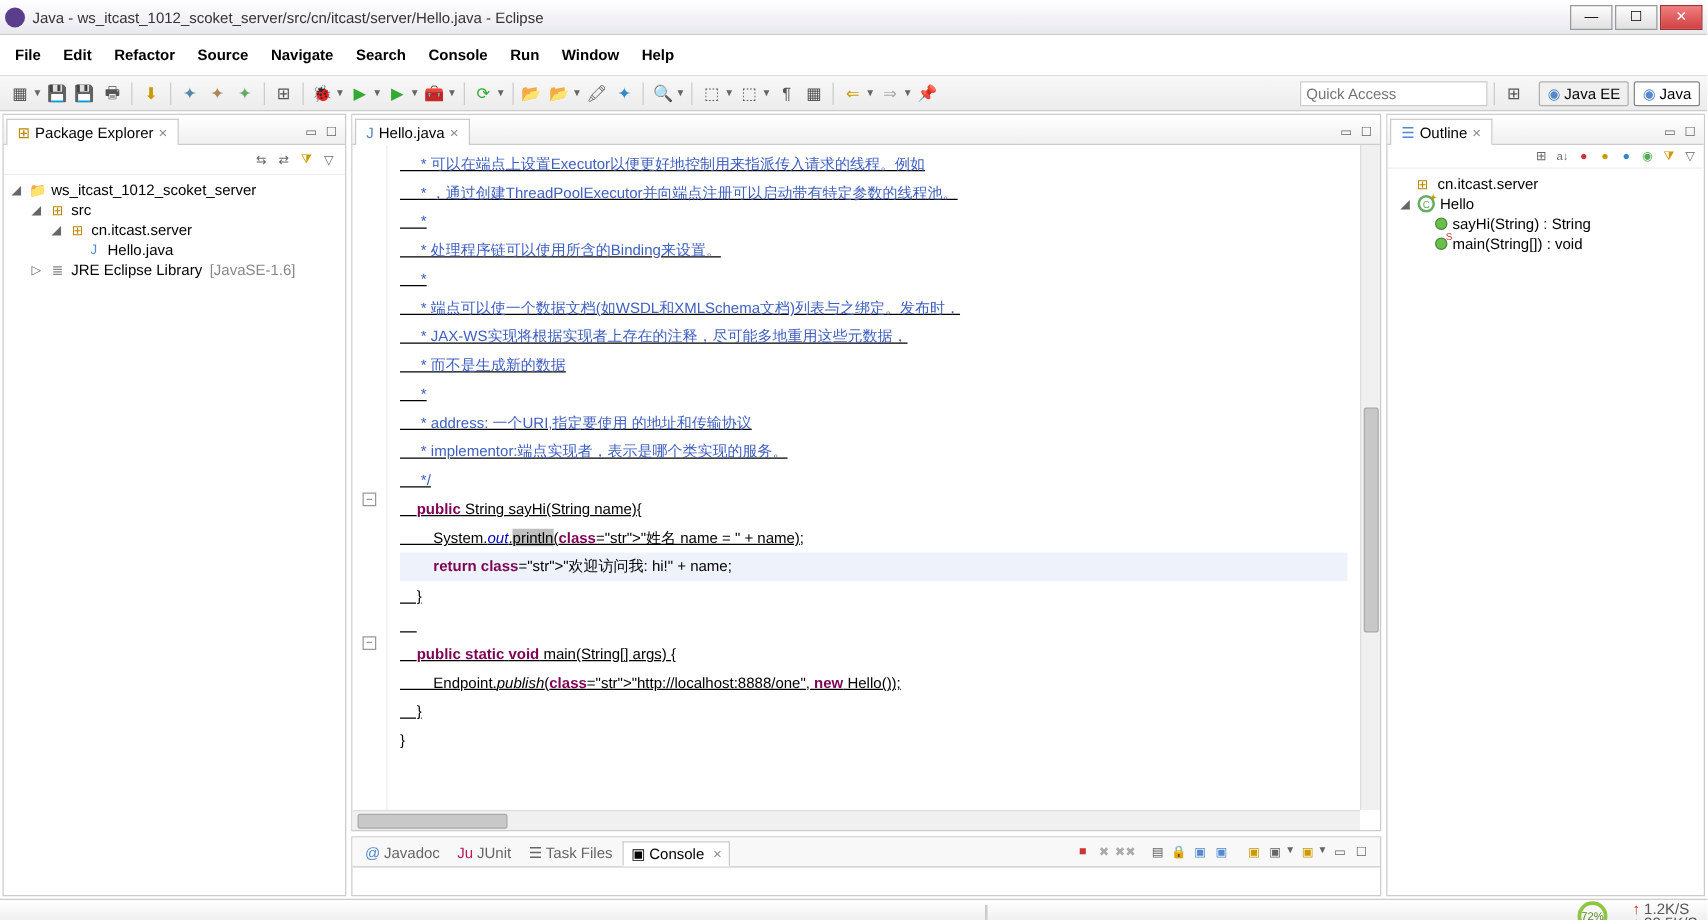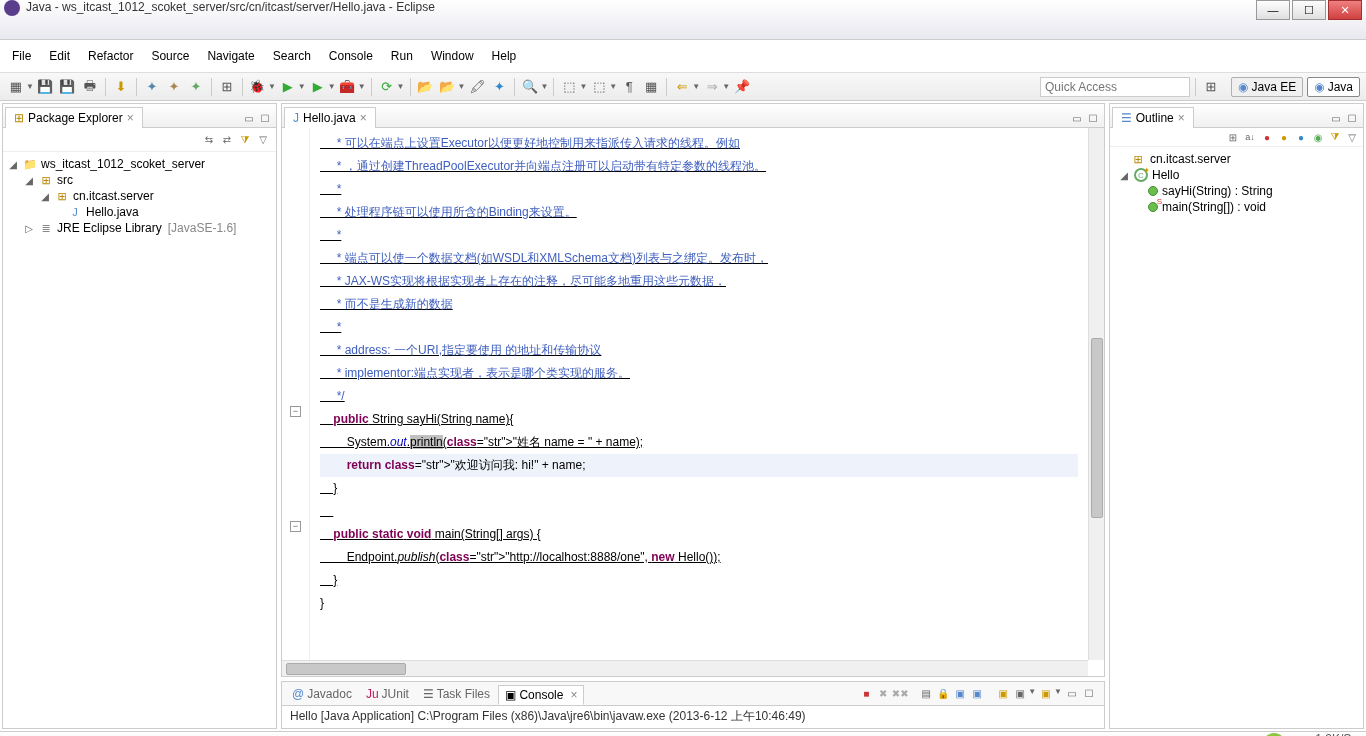--- a/index.html
+++ b/index.html
@@ -1,23 +1,23 @@
 <!DOCTYPE html>
 <html><head>
 <meta charset="utf-8">
 <style>
 * { margin:0; padding:0; box-sizing:border-box; font-family:"Segoe UI",Tahoma,sans-serif; font-size:12px; }
 body { background:#fff; overflow:hidden; }
-.titlebar { height:40px; background:linear-gradient(#fff,#e8e8f0); display:flex; align-items:flex-start; padding:0 4px; border-bottom:1px solid #ccc; }
+.titlebar { height:28px; background:linear-gradient(#fff,#e8e8f0); display:flex; align-items:center; padding:0 4px; border-bottom:1px solid #ccc; }
 .titlebar .icon { width:16px; height:16px; background:#5a3e8c; border-radius:50%; margin-right:6px; }
 .titlebar .title { flex:1; color:#333; }
 .winbtns { display:flex; gap:2px; }
 .winbtn { width:34px; height:20px; border:1px solid #999; background:linear-gradient(#fdfdfd,#e0e0e0); display:flex; align-items:center; justify-content:center; font-size:11px; }
 .winbtn.close { background:linear-gradient(#f08080,#d04040); color:#fff; border-color:#a03030; }
-.menubar { height:22px; display:flex; align-items:center; padding:16px 4px; gap:2px; border-bottom:1px solid #ddd; }
+.menubar { height:22px; display:flex; align-items:center; padding:16px 4px; gap:2px; border-bottom:1px solid #ddd;font-weight:bold; }
 .menubar span { padding:2px 8px; cursor:default; }
 .toolbar { height:28px; background:linear-gradient(#f8f8f8,#ececec); border-bottom:1px solid #ccc; display:flex; align-items:center; padding:0 6px; gap:2px; }
 .tbtn { width:20px; height:20px; display:inline-flex; align-items:center; justify-content:center; font-size:13px; color:#555; cursor:pointer; border-radius:2px; }
 .tsep { width:1px; height:18px; background:#ccc; margin:0 3px; }
 .tdrop { font-size:8px; color:#666; margin-left:-2px; }
 .quickaccess { margin-left:auto; width:150px; height:20px; border:1px solid #ccc; padding:0 4px; color:#888; background:#fff; }
 .persp { display:flex; gap:4px; margin-left:8px; }
 .persp-btn { padding:2px 6px; border:1px solid #b0b0b0; background:#f0f0f0; display:flex; align-items:center; gap:3px; border-radius:2px; }
 .persp-btn.active { background:#fff; border-color:#888; }
 .workspace { display:flex; height:calc(100vh - 28px - 22px - 28px - 28px); }
@@ -259,21 +259,20 @@
           <span style="width:6px"></span>
           <span class="panel-mini" style="color:#c90">▣</span>
           <span class="panel-mini">▣</span>
             <span class="tdrop">▼</span>
           <span class="panel-mini" style="color:#c90">▣</span>
             <span class="tdrop">▼</span>
           <span class="panel-mini">▭</span>
           <span class="panel-mini">☐</span>
         </div>
       </div>
-      <div class="console-line">Hello [Java Application] C:\Program Files (x86)\Java\jre6\bin\javaw.exe (2013-6-12 上午10:46:49)</div>
     </div>
   </div>
 
   <div class="panel right">
     <div class="panel-tabs">
       <div class="tab active">
         <span style="color:#58c">☰</span>
         <span>Outline</span>
         <span class="tab-close">×</span>
       </div>

